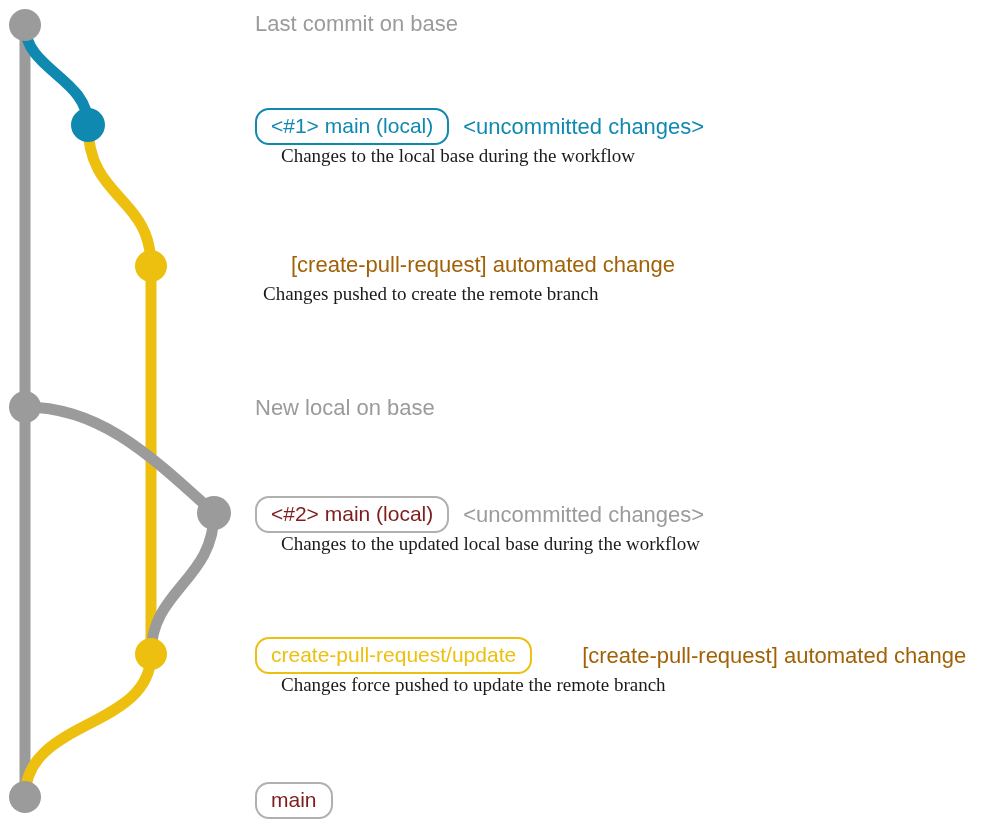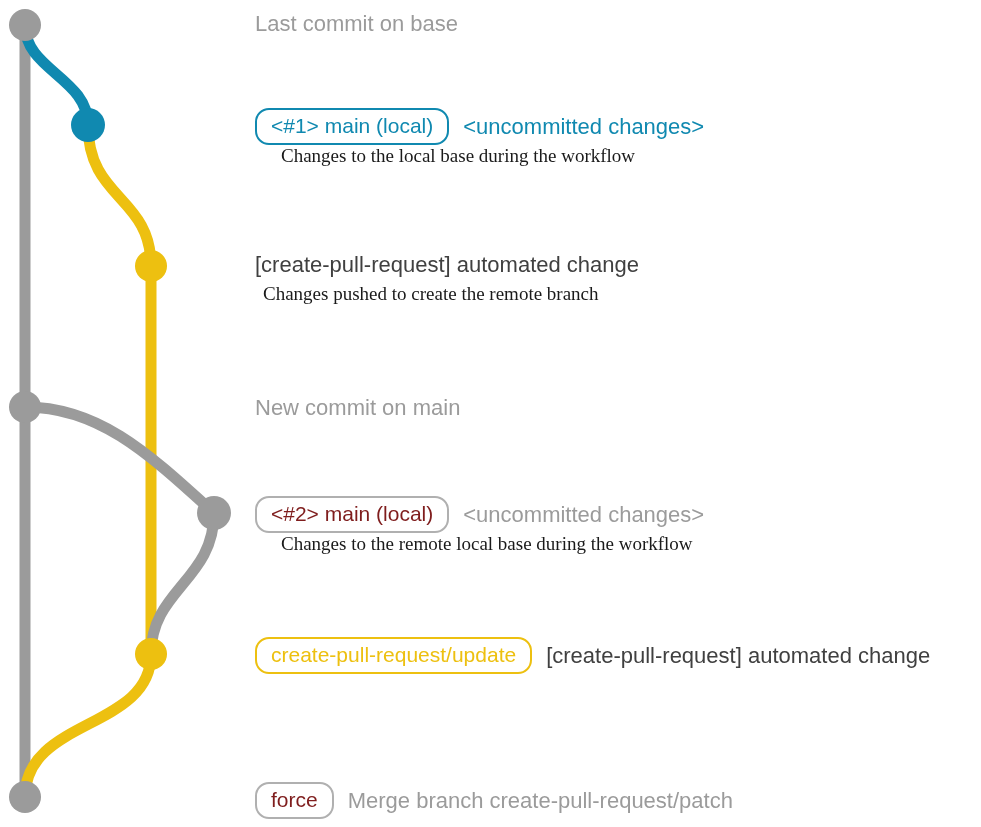--- a/index.html
+++ b/index.html
@@ -32,21 +32,21 @@
   .tag.yellow{border-color:#edc010;color:#edc010;}
   .tag.gray{border-color:#b0b0b0;color:#7f1d1d;}
 
   .subject{
     font-size:22px;
     line-height:26px;
     white-space:nowrap;
   }
   .subject.gray{color:#9b9b9b;}
   .subject.blue{color:#1089b0;}
-  .subject.yellow{color:#404040;}
+  .subject.yellow{color:#a16207;margin-left:36px;}
 
   .desc{
     font-family:"Liberation Serif", serif;
     font-size:19px;
     line-height:22px;
     color:#1a1a1a;
     white-space:nowrap;
   }
 
   .stack{display:flex;flex-direction:column;}
@@ -108,47 +108,47 @@
         <div class="inline">
           <span class="subject yellow">[create-pull-request] automated change</span>
         </div>
         <div class="desc desc-indent-sm">Changes pushed to create the remote branch</div>
       </div>
     </div>
 
     <div class="row" style="top:395px;">
       <div class="stack">
         <div class="inline">
-          <span class="subject gray">New commit on main</span>
+          <span class="subject gray">New local on base</span>
         </div>
       </div>
     </div>
 
     <div class="row" style="top:496px;">
       <div class="stack">
         <div class="inline">
           <span class="tag gray">&lt;#2&gt; main (local)</span>
           <span class="subject gray">&lt;uncommitted changes&gt;</span>
         </div>
-        <div class="desc desc-indent">Changes to the remote local base during the workflow</div>
+        <div class="desc desc-indent">Changes to the updated local base during the workflow</div>
       </div>
     </div>
 
     <div class="row" style="top:637px;">
       <div class="stack">
         <div class="inline">
           <span class="tag yellow">create-pull-request/update</span>
           <span class="subject yellow">[create-pull-request] automated change</span>
         </div>
+        <div class="desc desc-indent">Changes force pushed to update the remote branch</div>
       </div>
     </div>
 
     <div class="row" style="top:782px;">
       <div class="stack">
         <div class="inline">
-          <span class="tag gray">force</span>
-          <span class="subject gray">Merge branch create-pull-request/patch</span>
+          <span class="tag gray">main</span>
         </div>
       </div>
     </div>
 
   </div>
 </div>
 
 </body></html>

